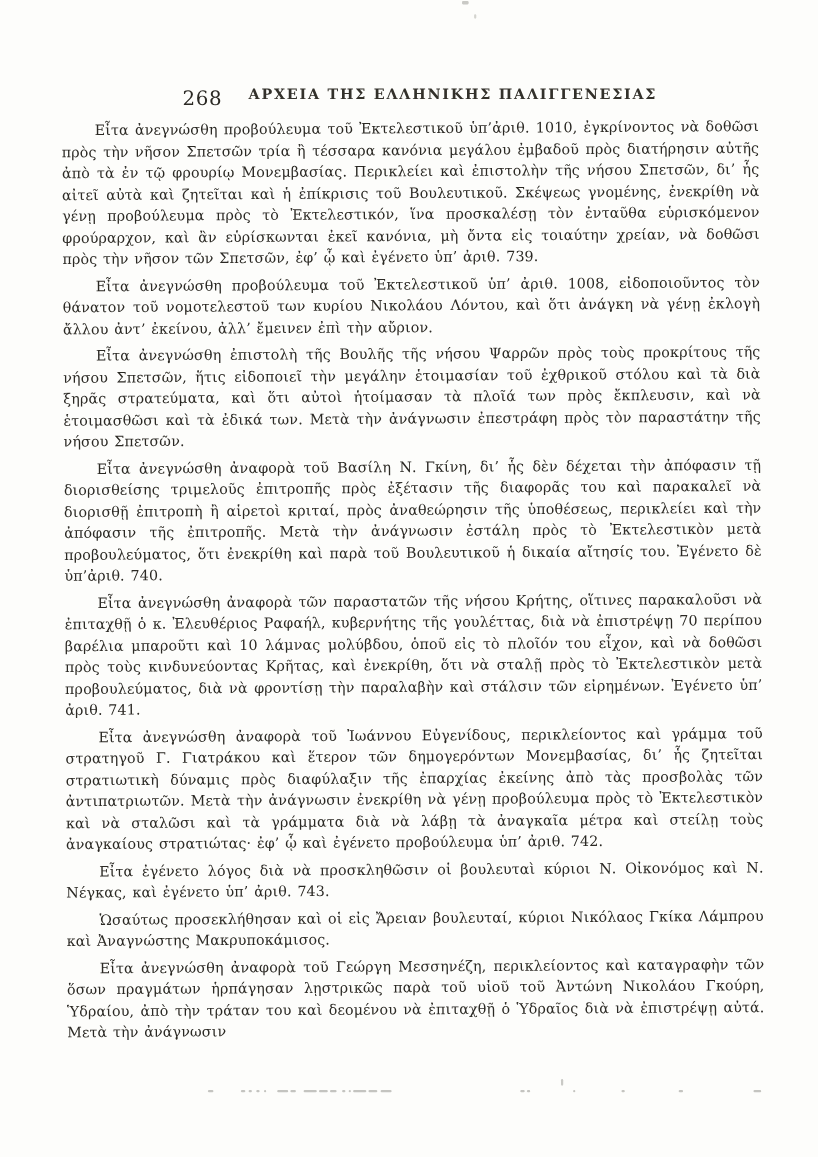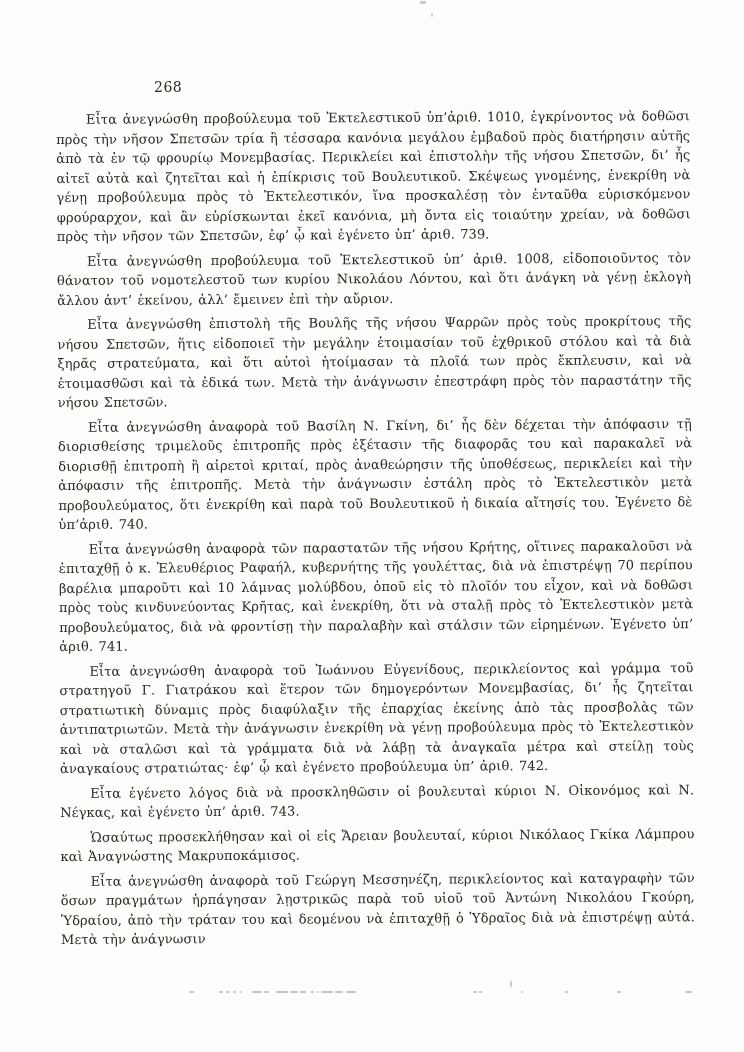--- a/index.html
+++ b/index.html
@@ -5,22 +5,22 @@
   html,body{margin:0;padding:0;background:#ffffff;}
   .page{
     position:relative;
     width:744px;height:1052px;
     background:#fdfdfb;
     overflow:hidden;
     font-family:"DejaVu Serif","Liberation Serif",serif;
     color:#2b2924;
   }
   .page-number{
-    position:absolute;left:154px;top:79px;
-    font-size:14px;letter-spacing:0.5px;text-align:center;
+    position:absolute;left:166px;top:79px;
+    font-size:18px;letter-spacing:0.5px;text-align:center;
   }
   .running-title{
     position:absolute;left:226px;top:79px;width:380px;
     font-size:13px;font-weight:700;letter-spacing:1.6px;
     white-space:nowrap;color:#33312b;
   }
   .text-block{
     position:absolute;left:56px;top:110px;width:634px;
     transform:rotate(-0.35deg);
     transform-origin:0 0;
@@ -36,20 +36,21 @@
     position:absolute;background:#96968f;border-radius:1px;
   }
   .dash{height:2px;top:991px;opacity:.55;}
 </style>
 </head>
 <body>
 
 <div class="page">
 
   <span class="page-number">268</span>
+  <span class="running-title">ΑΡΧΕΙΑ ΤΗΣ ΕΛΛΗΝΙΚΗΣ ΠΑΛΙΓΓΕΝΕΣΙΑΣ</span>
 
   <div class="text-block">
     <p>Εἶτα ἀνεγνώσθη προβούλευμα τοῦ Ἐκτελεστικοῦ ὑπ’ἀριθ. 1010, ἐγκρίνοντος νὰ δοθῶσι πρὸς τὴν νῆσον Σπετσῶν τρία ἢ τέσσαρα κανόνια μεγάλου ἐμβαδοῦ πρὸς διατήρησιν αὐτῆς ἀπὸ τὰ ἐν τῷ φρουρίῳ Μονεμβασίας. Περικλείει καὶ ἐπιστολὴν τῆς νήσου Σπετσῶν, δι’ ἧς αἰτεῖ αὐτὰ καὶ ζητεῖται καὶ ἡ ἐπίκρισις τοῦ Βουλευτικοῦ. Σκέψεως γνομένης, ἐνεκρίθη νὰ γένῃ προβούλευμα πρὸς τὸ Ἐκτελεστικόν, ἵνα προσκαλέσῃ τὸν ἐνταῦθα εὑρισκόμενον φρούραρχον, καὶ ἂν εὑρίσκωνται ἐκεῖ κανόνια, μὴ ὄντα εἰς τοιαύτην χρείαν, νὰ δοθῶσι πρὸς τὴν νῆσον τῶν Σπετσῶν, ἐφ’ ᾧ καὶ ἐγένετο ὑπ’ ἀριθ. 739.</p>
     <p>Εἶτα ἀνεγνώσθη προβούλευμα τοῦ Ἐκτελεστικοῦ ὑπ’ ἀριθ. 1008, εἰδοποιοῦντος τὸν θάνατον τοῦ νομοτελεστοῦ των κυρίου Νικολάου Λόντου, καὶ ὅτι ἀνάγκη νὰ γένῃ ἐκλογὴ ἄλλου ἀντ’ ἐκείνου, ἀλλ’ ἔμεινεν ἐπὶ τὴν αὔριον.</p>
     <p>Εἶτα ἀνεγνώσθη ἐπιστολὴ τῆς Βουλῆς τῆς νήσου Ψαρρῶν πρὸς τοὺς προκρίτους τῆς νήσου Σπετσῶν, ἥτις εἰδοποιεῖ τὴν μεγάλην ἑτοιμασίαν τοῦ ἐχθρικοῦ στόλου καὶ τὰ διὰ ξηρᾶς στρατεύματα, καὶ ὅτι αὐτοὶ ἡτοίμασαν τὰ πλοῖά των πρὸς ἔκπλευσιν, καὶ νὰ ἑτοιμασθῶσι καὶ τὰ ἐδικά των. Μετὰ τὴν ἀνάγνωσιν ἐπεστράφη πρὸς τὸν παραστάτην τῆς νήσου Σπετσῶν.</p>
     <p>Εἶτα ἀνεγνώσθη ἀναφορὰ τοῦ Βασίλη Ν. Γκίνη, δι’ ἧς δὲν δέχεται τὴν ἀπόφασιν τῇ διορισθείσης τριμελοῦς ἐπιτροπῆς πρὸς ἐξέτασιν τῆς διαφορᾶς του καὶ παρακαλεῖ νὰ διορισθῇ ἐπιτροπὴ ἢ αἱρετοὶ κριταί, πρὸς ἀναθεώρησιν τῆς ὑποθέσεως, περικλείει καὶ τὴν ἀπόφασιν τῆς ἐπιτροπῆς. Μετὰ τὴν ἀνάγνωσιν ἐστάλη πρὸς τὸ Ἐκτελεστικὸν μετὰ προβουλεύματος, ὅτι ἐνεκρίθη καὶ παρὰ τοῦ Βουλευτικοῦ ἡ δικαία αἴτησίς του. Ἐγένετο δὲ ὑπ’ἀριθ. 740.</p>
     <p>Εἶτα ἀνεγνώσθη ἀναφορὰ τῶν παραστατῶν τῆς νήσου Κρήτης, οἵτινες παρακαλοῦσι νὰ ἐπιταχθῇ ὁ κ. Ἐλευθέριος Ραφαήλ, κυβερνήτης τῆς γουλέττας, διὰ νὰ ἐπιστρέψῃ 70 περίπου βαρέλια μπαροῦτι καὶ 10 λάμνας μολύβδου, ὁποῦ εἰς τὸ πλοῖόν του εἶχον, καὶ νὰ δοθῶσι πρὸς τοὺς κινδυνεύοντας Κρῆτας, καὶ ἐνεκρίθη, ὅτι νὰ σταλῇ πρὸς τὸ Ἐκτελεστικὸν μετὰ προβουλεύματος, διὰ νὰ φροντίσῃ τὴν παραλαβὴν καὶ στάλσιν τῶν εἰρημένων. Ἐγένετο ὑπ’ ἀριθ. 741.</p>
     <p>Εἶτα ἀνεγνώσθη ἀναφορὰ τοῦ Ἰωάννου Εὐγενίδους, περικλείοντος καὶ γράμμα τοῦ στρατηγοῦ Γ. Γιατράκου καὶ ἕτερον τῶν δημογερόντων Μονεμβασίας, δι’ ἧς ζητεῖται στρατιωτικὴ δύναμις πρὸς διαφύλαξιν τῆς ἐπαρχίας ἐκείνης ἀπὸ τὰς προσβολὰς τῶν ἀντιπατριωτῶν. Μετὰ τὴν ἀνάγνωσιν ἐνεκρίθη νὰ γένῃ προβούλευμα πρὸς τὸ Ἐκτελεστικὸν καὶ νὰ σταλῶσι καὶ τὰ γράμματα διὰ νὰ λάβῃ τὰ ἀναγκαῖα μέτρα καὶ στείλῃ τοὺς ἀναγκαίους στρατιώτας· ἐφ’ ᾧ καὶ ἐγένετο προβούλευμα ὑπ’ ἀριθ. 742.</p>
     <p>Εἶτα ἐγένετο λόγος διὰ νὰ προσκληθῶσιν οἱ βουλευταὶ κύριοι Ν. Οἰκονόμος καὶ Ν. Νέγκας, καὶ ἐγένετο ὑπ’ ἀριθ. 743.</p>
     <p>Ὡσαύτως προσεκλήθησαν καὶ οἱ εἰς Ἄρειαν βουλευταί, κύριοι Νικόλαος Γκίκα Λάμπρου καὶ Ἀναγνώστης Μακρυποκάμισος.</p>

